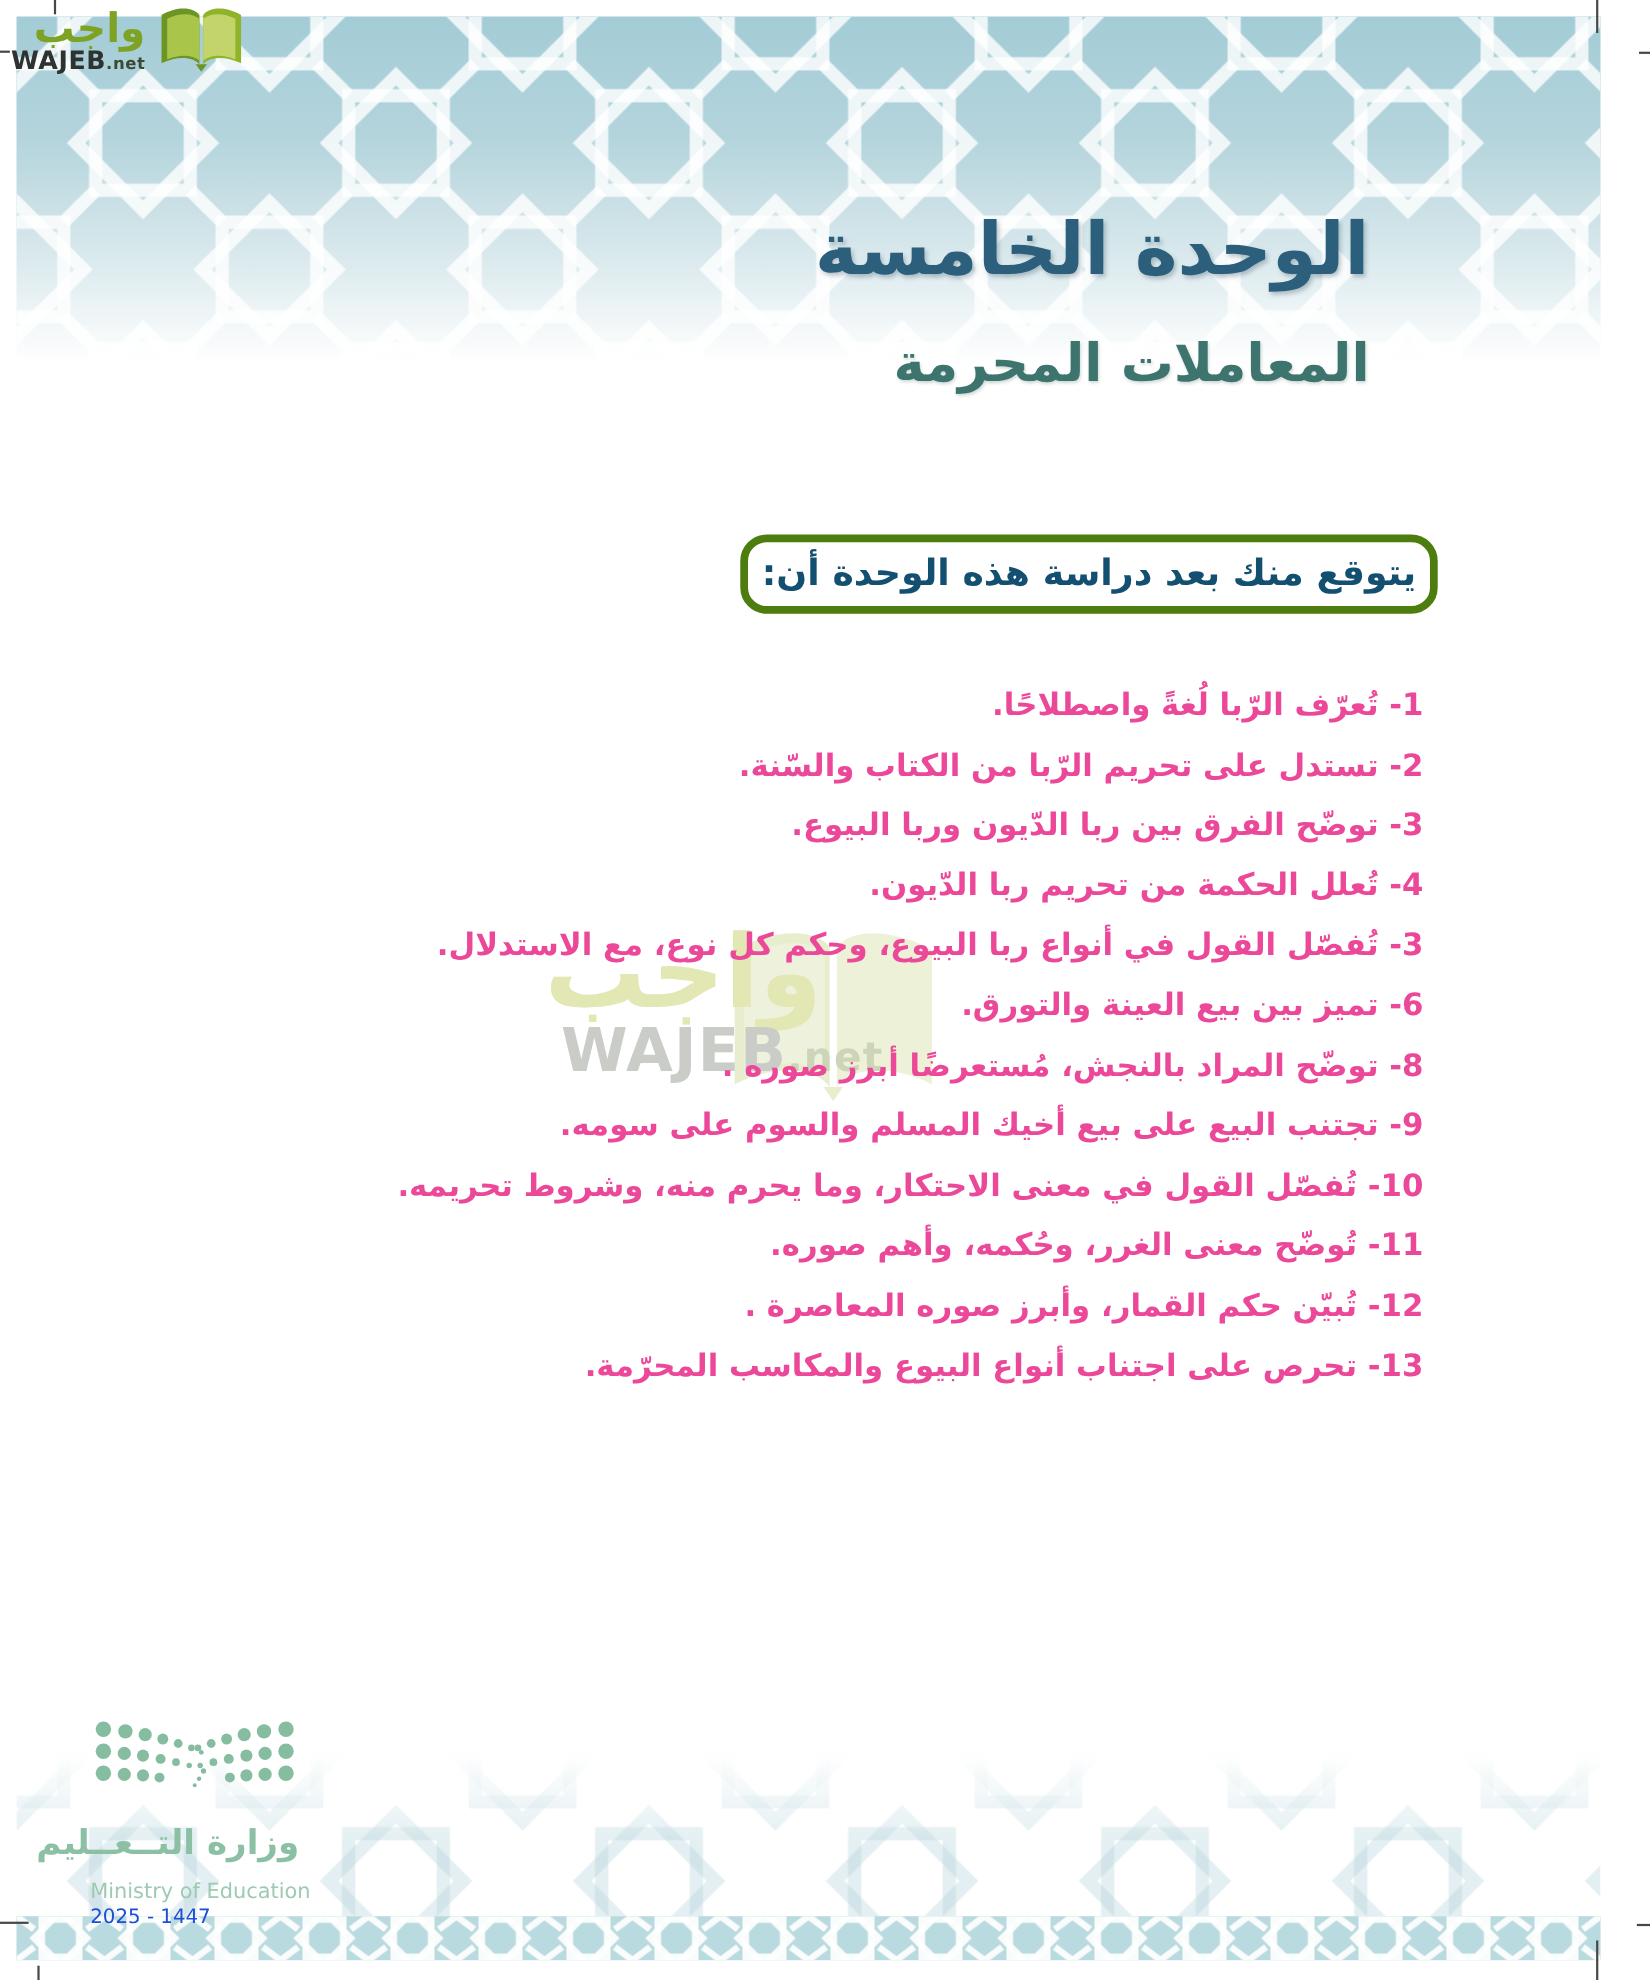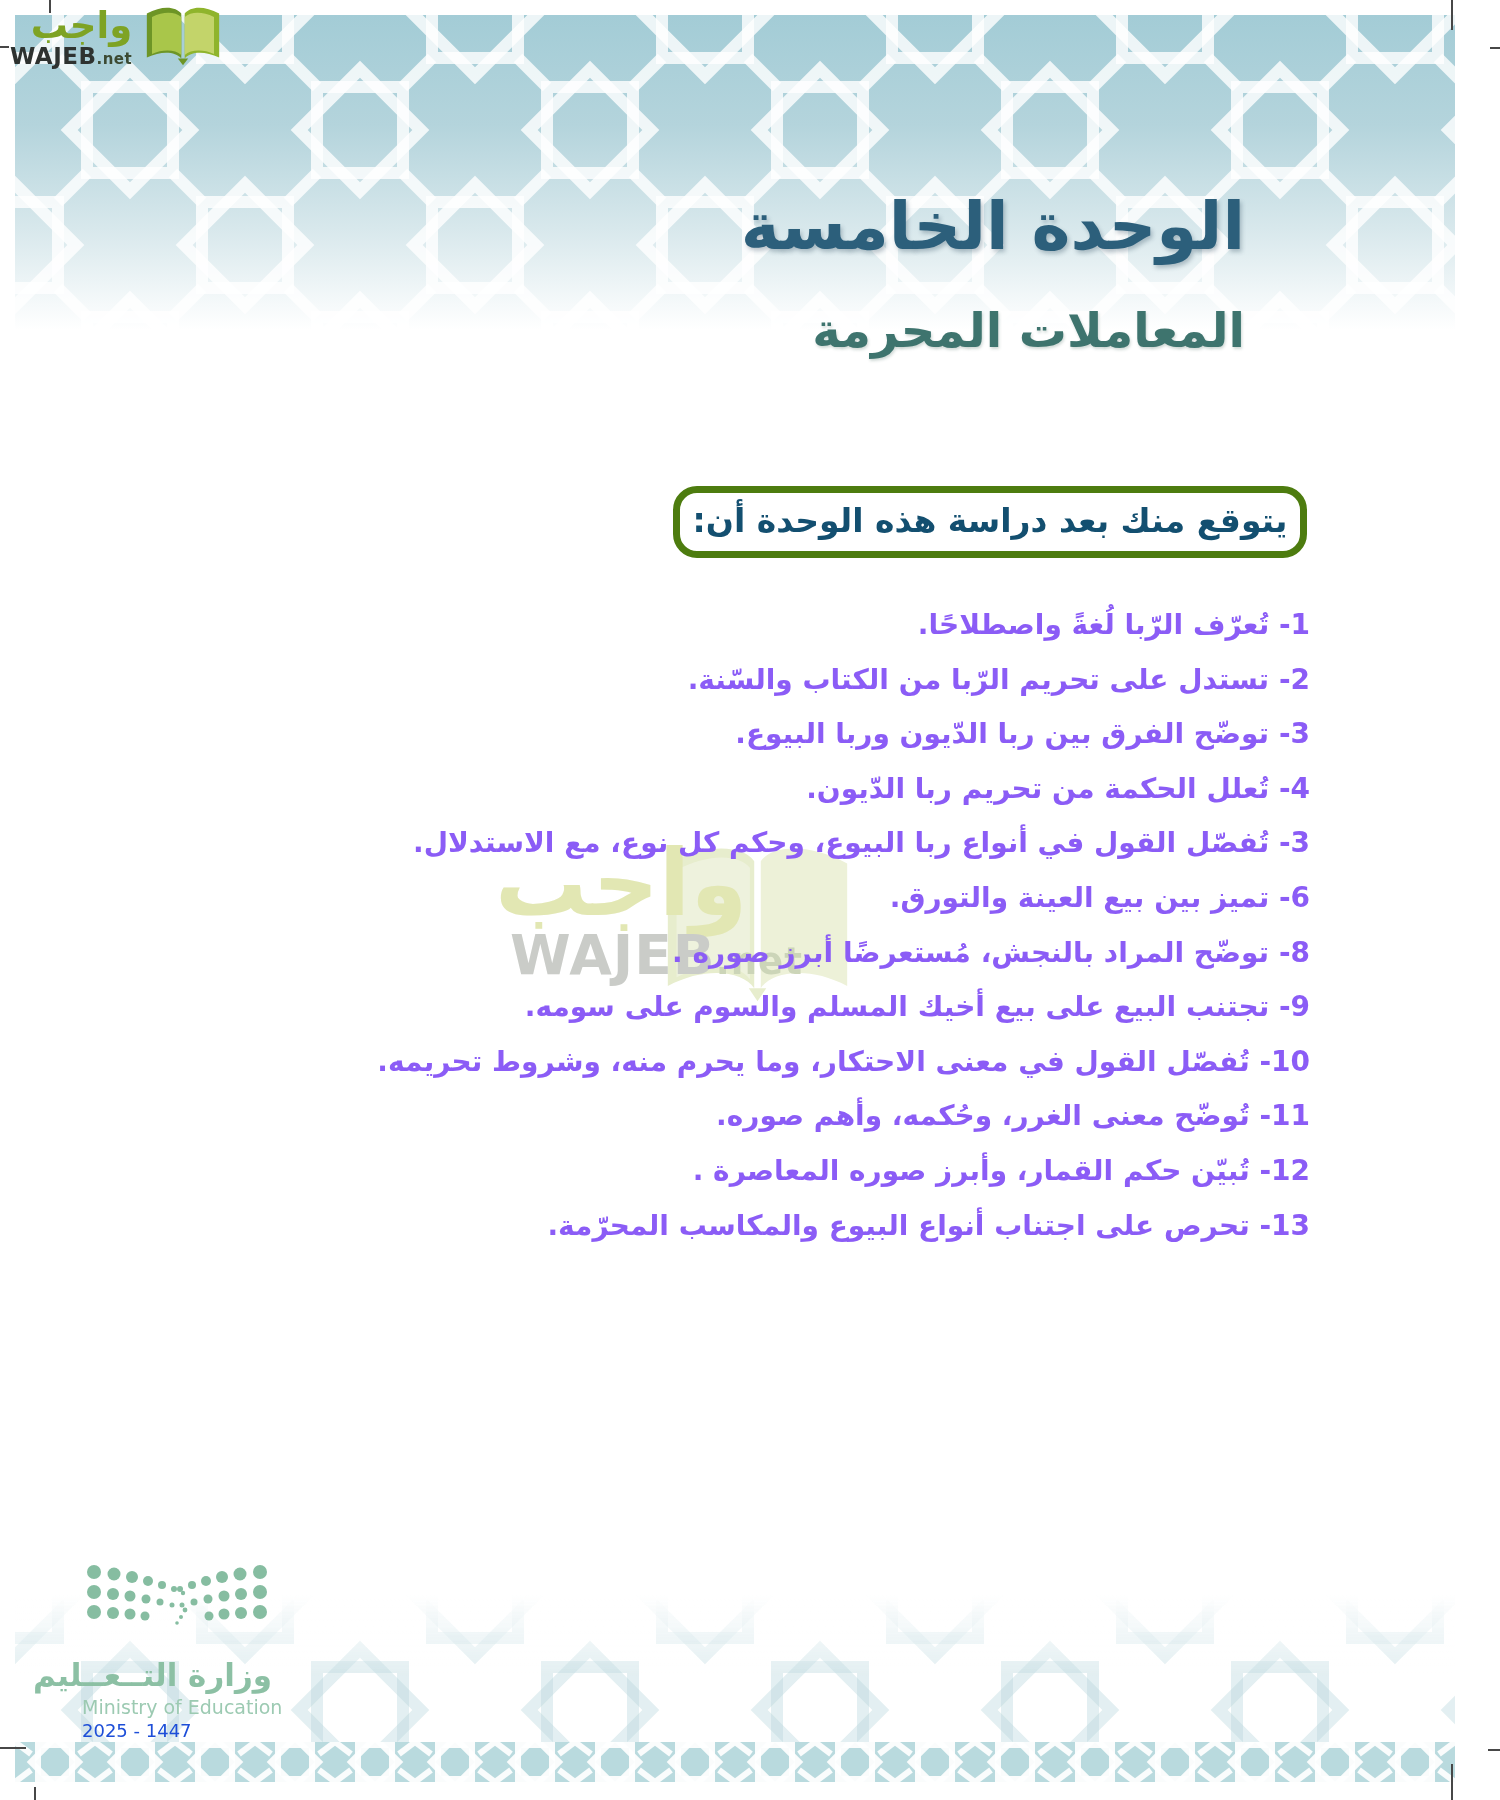--- a/index.html
+++ b/index.html
@@ -48,42 +48,42 @@
     position:absolute;left:673px;top:486px;width:634px;height:72px;
     border:7px solid #4d7c0f;border-radius:24px;background:#ffffff;
     display:flex;align-items:center;justify-content:center;z-index:3;box-sizing:border-box;
   }
   .obj-box span{
     direction:rtl;font-size:33px;font-weight:bold;color:#134f70;white-space:nowrap;padding-bottom:4px;
   }
   
   .objectives{
     position:absolute;right:190px;top:598px;width:1130px;z-index:2;
-    direction:rtl;text-align:right;list-style:none;margin:0;padding:0;
-    font-size:28px;font-weight:bold;color:#8b5cf6;
+    direction:rtl;text-align:right;list-style:none;margin:16px;padding:0;
+    font-size:28px;font-weight:bold;color:#ec4899;
   }
   .objectives li{height:54.6px;line-height:54.6px;white-space:nowrap;}
   
   .watermark{position:absolute;z-index:1;}
   .wm-book{left:640px;top:835px;}
   .wm-ar{
     left:495px;top:838px;font-size:92px;font-weight:bold;color:#e2e7b3;
     direction:rtl;line-height:92px;
   }
   .wm-en{
     left:510px;top:928px;font-size:55px;font-weight:bold;color:#caccc8;letter-spacing:1px;line-height:55px;
   }
   .wm-en .tld{font-size:37px;color:#ccd5b8;}
   
   .moe{position:absolute;left:82px;top:1558px;width:190px;z-index:2;}
   .moe-word{
     margin-top:26px;direction:rtl;text-align:center;font-size:31px;font-weight:bold;
     color:#8cc0a4;line-height:34px;white-space:nowrap;
   }
-  .moe-en{font-size:19px;color:#9ccab2;margin-top:4px;white-space:nowrap;}
+  .moe-en{font-size:19px;color:#9ccab2;margin-top:16px;white-space:nowrap;}
   .moe-years{font-size:18px;color:#1d4ed8;margin-top:2px;}
 </style>
 </head>
 <body>
 
 <div class="page">
 
   <div class="band-top">
     <svg width="100%" height="100%" viewBox="0 0 1440 315" preserveAspectRatio="none">
       <defs>

